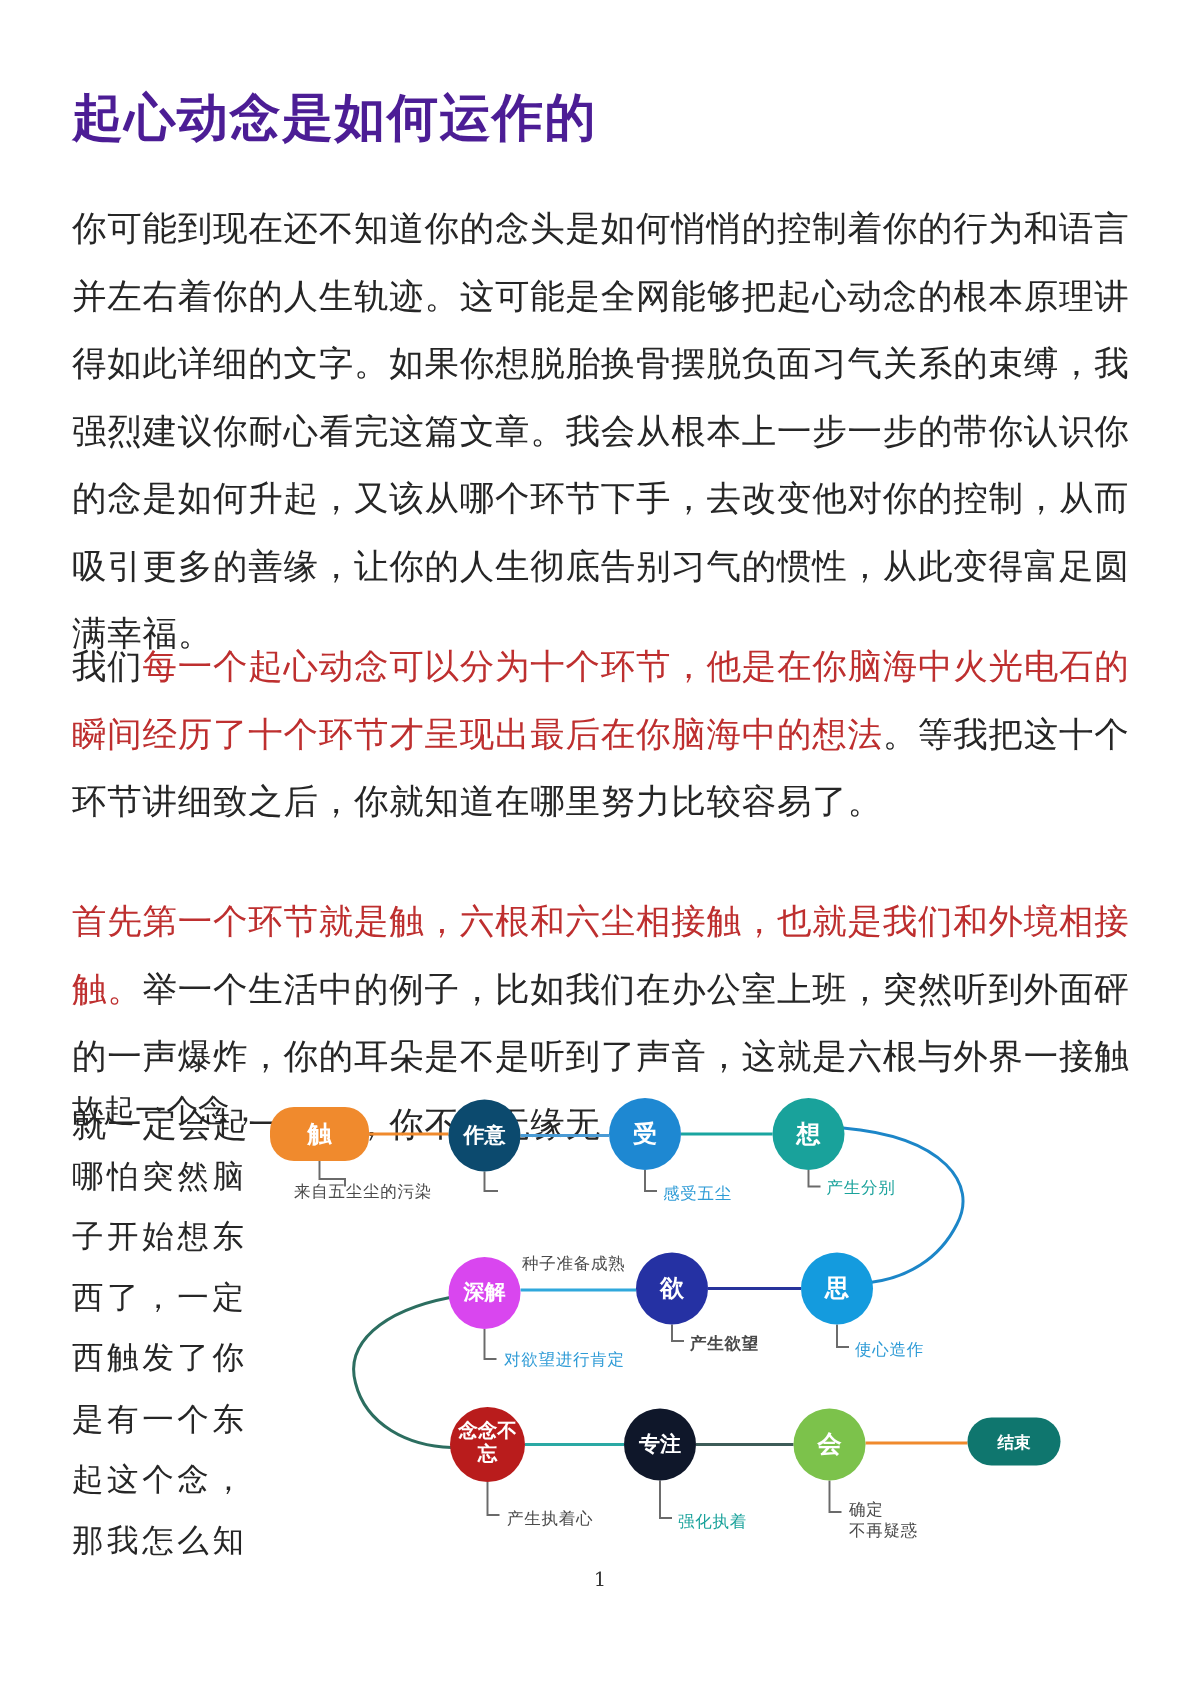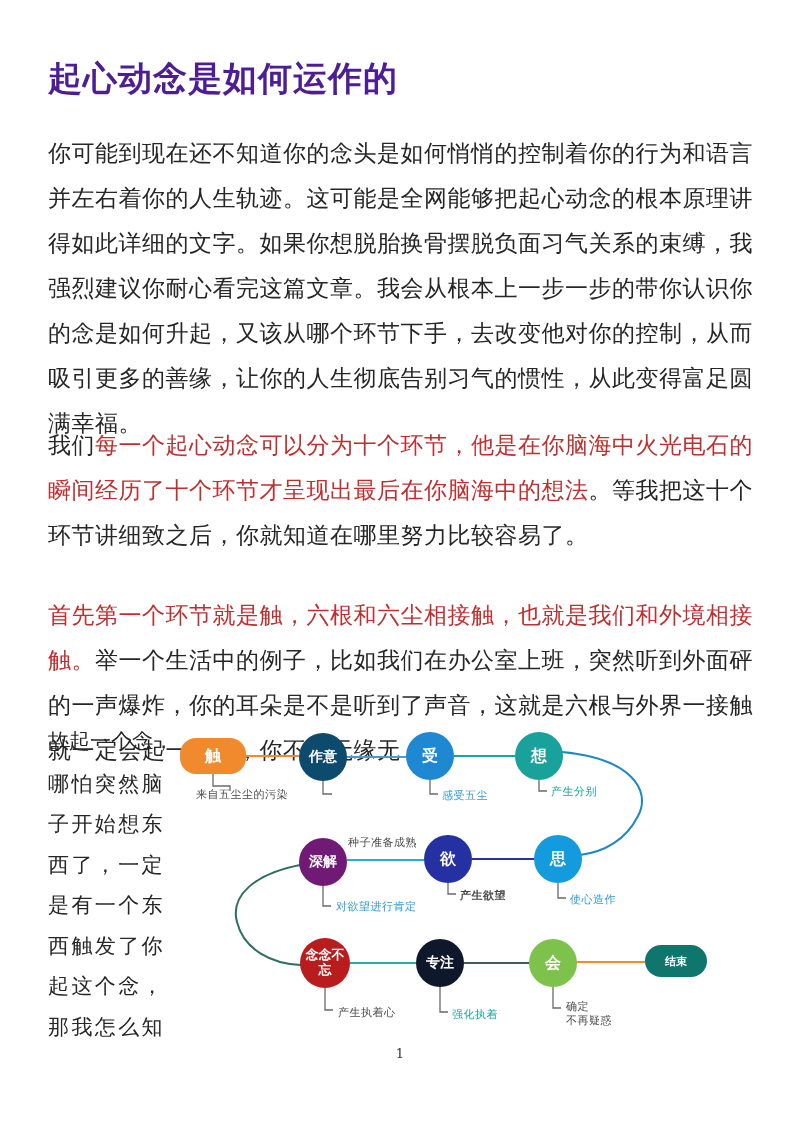--- a/index.html
+++ b/index.html
@@ -40,21 +40,21 @@
   .node{
     position:absolute;display:flex;align-items:center;justify-content:center;
     color:#fff;font-weight:bold;text-align:center;box-sizing:border-box;
   }
   .circle{width:48px;height:48px;border-radius:50%;}
   .pill{border-radius:16px;}
   .n-chu{left:12px;top:26px;width:66px;height:36px;background:#F08A2D;font-size:16px;}
   .n-zuoyi{left:131px;top:21px;background:#0c4a6e;font-size:14px;}
   .n-shou{left:238px;top:20px;background:#1E88D2;font-size:16px;}
   .n-xiang{left:347px;top:20px;background:#19A29B;font-size:16px;}
-  .n-shenjie{left:131px;top:126px;background:#701a75;font-size:14px;}
+  .n-shenjie{left:131px;top:126px;background:#d946ef;font-size:14px;}
   .n-yu{left:256px;top:123px;background:#2531A3;font-size:16px;}
   .n-si{left:366px;top:123px;background:#149BDE;font-size:16px;}
   .n-niannian{left:132px;top:226px;width:50px;height:50px;background:#b91c1c;
     font-size:13px;line-height:1.15;}
   .n-zhuanzhu{left:248px;top:227px;background:#0f172a;font-size:14px;}
   .n-hui{left:361px;top:227px;background:#7CC24B;font-size:16px;}
   .n-jieshu{left:477px;top:233px;width:62px;height:32px;background:#0f766e;font-size:11px;}
   .sublabel{
     position:absolute;font-size:11px;white-space:pre-line;line-height:14px;
     color:#4a4a4a;letter-spacing:0.5px;
@@ -89,22 +89,22 @@
 
   <p class="para p3">
     <span class="red">首先第一个环节就是触，六根和六尘相接触，也就是我们和外境相接触。</span><span>举一个生活中的例子，比如我们在办公室上班，突然听到外面砰的一声爆炸，你的耳朵是不是听到了声音，这就是六根与外界一接触就一定会起一个念，你不会无缘无</span>
   </p>
 
   <div class="wrap-col">
     <div class="wrap-line tight">故起一个念，</div>
     <div class="wrap-line">哪怕突然脑</div>
     <div class="wrap-line">子开始想东</div>
     <div class="wrap-line">西了，一定</div>
+    <div class="wrap-line">西触发了你</div>
     <div class="wrap-line">是有一个东</div>
-    <div class="wrap-line">西触发了你</div>
     <div class="wrap-line">起这个念，</div>
     <div class="wrap-line">那我怎么知</div>
   </div>
 
   <div class="diagram">
     <svg width="600" height="330" viewBox="0 0 600 330">
 
       <path d="M78 44 H131" stroke="#F08A2D" stroke-width="2" fill="none"></path>
       <path d="M179 45 H238" stroke="#4A9BD5" stroke-width="2" fill="none"></path>
       <path d="M286 44 H347" stroke="#1AA5A0" stroke-width="2" fill="none"></path>

